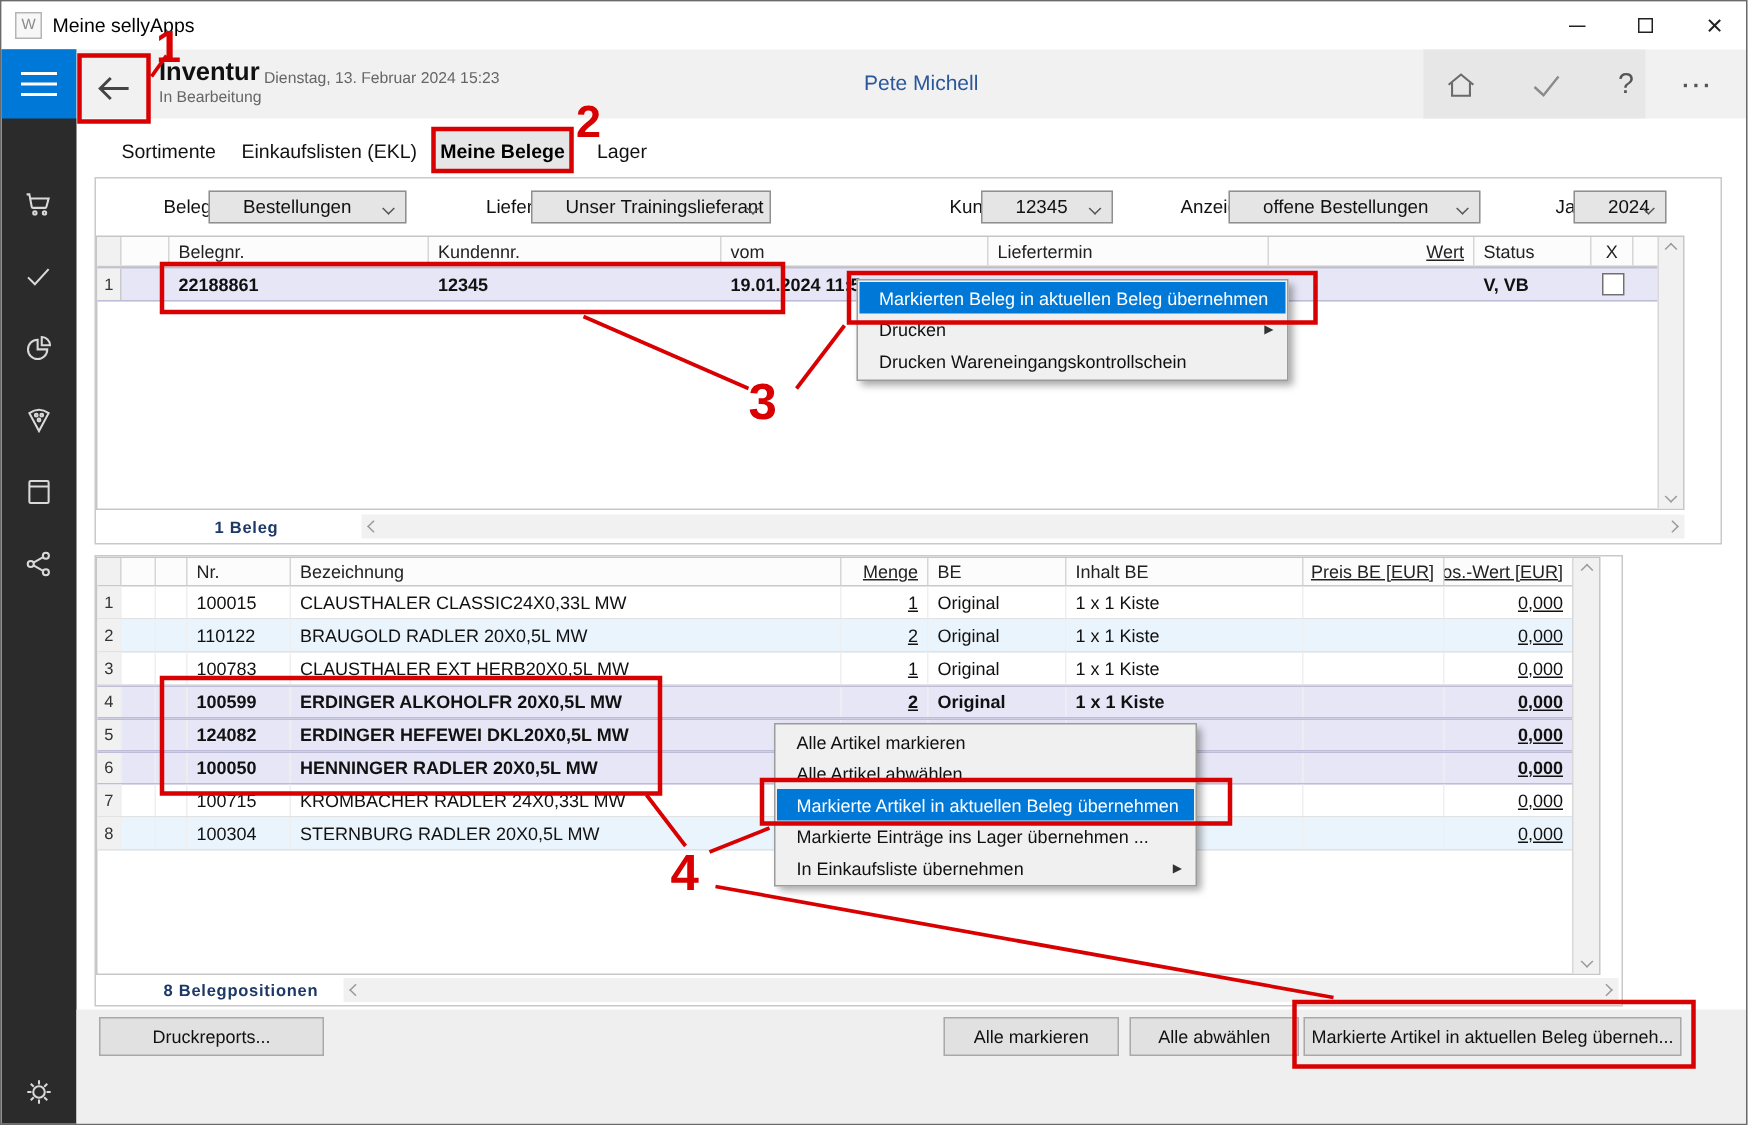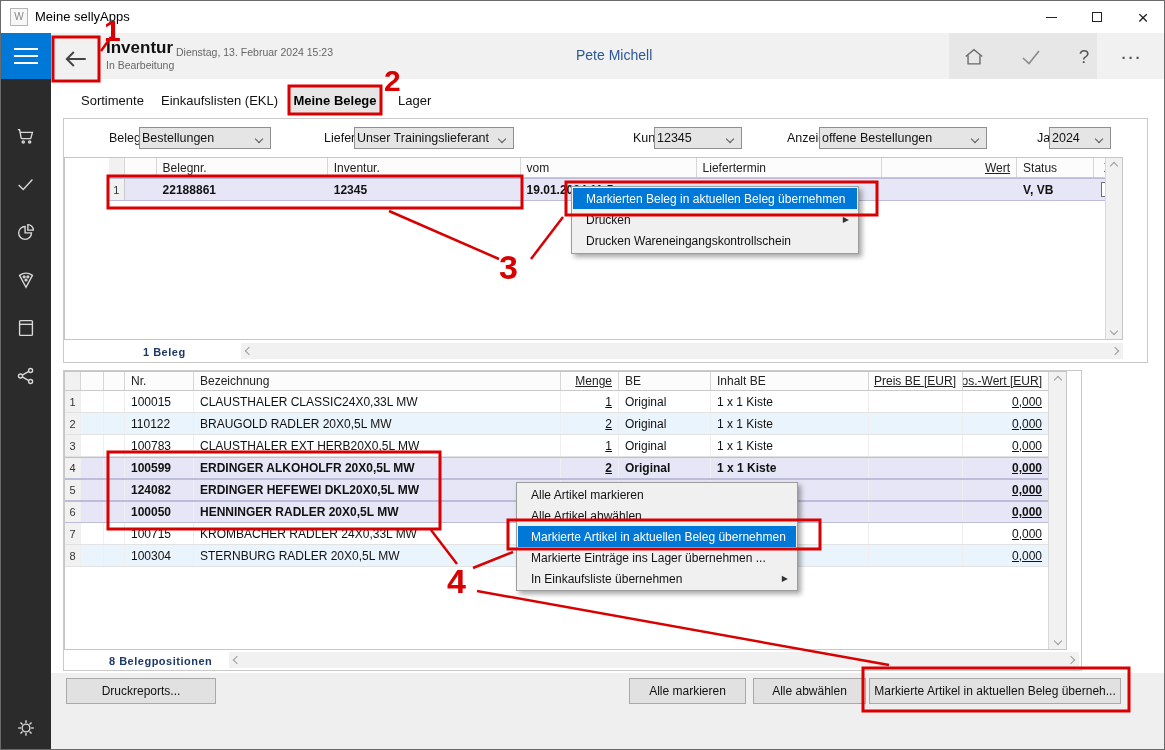--- a/index.html
+++ b/index.html
@@ -36,33 +36,33 @@
   
   .tab { position:absolute; top:92px; font-size:13px; color:#111; }
   .tab-active-bg { position:absolute; left:288px; top:86px; width:92px; height:26px; background:#e6e6e6; display:flex; align-items:center; justify-content:center; font-size:13px; font-weight:bold; }
 
   
   .panel1 { position:absolute; left:62px; top:117px; width:1085px; height:245px; border:1px solid #c9c9c9; background:#fff; }
   .panel2 { position:absolute; left:62px; top:369px; width:1019px; height:301px; border:1px solid #c9c9c9; background:#fff; }
 
   
   .flabel { position:absolute; top:130px; font-size:12.5px; color:#111;margin-left:28px; }
-  .combo { position:absolute; top:126px; height:22px; background:#e5e5e5; border:1px solid #8f8f8f; display:flex; align-items:center; font-size:12.5px; padding-left:2px; color:#111; }
+  .combo { position:absolute; top:126px; height:22px; background:#e5e5e5; border:1px solid #8f8f8f; display:flex; align-items:center; font-size:12.5px; padding-left:22px; color:#111; }
   .combo .chev { position:absolute; right:8px; top:8px; }
 
   .chev { display:inline-block; width:6px; height:6px; border-right:1.5px solid #555; border-bottom:1.5px solid #555; }
   .chev.down { transform:rotate(45deg); }
   .chev.up { transform:rotate(-135deg); }
   .chev.left { transform:rotate(135deg); }
   .chev.right { transform:rotate(-45deg); }
   .chev.gray { border-color:#9a9a9a; }
 
   
   .t-frame { position:absolute; background:#fff; border:1px solid #c6c6c6; }
-  .t1-frame { left:63px; top:156px; width:1059px; height:183px;padding-left:44px; }
+  .t1-frame { left:63px; top:156px; width:1059px; height:183px; }
   .t2-frame { left:63px; top:370px; width:1003px; height:279px; }
   .trow { display:flex; width:100%; }
   .thead { height:20px; background:#fcfcfc; border-bottom:1px solid #c9c9c9; }
   .thead .cell { border-right:1px solid #d6d6d6; font-size:12px; color:#222; }
   .cell { display:flex; align-items:center; padding:0 6px; white-space:nowrap; overflow:hidden; font-size:12px; color:#111; }
   .cell.r { justify-content:flex-end;text-decoration:underline; }
   .cell.c { justify-content:center; padding:0; }
   .gut { background:#f1f1f1; border-right:1px solid #c9c9c9; font-size:11px; color:#333; justify-content:center; padding:0; }
   .brow { border-bottom:1px solid #e2e2e2; }
   .brow .cell { border-right:1px solid #efefef; }
@@ -237,21 +237,21 @@
   <div class="combo" style="left:1048px;width:62px">
       <span>2024</span>
       <span class="chev down"></span>
     </div>
 
   <div class="t-frame t1-frame">
     <div class="trow thead">
       <div class="cell gut d-g"></div>
       <div class="cell d-a"></div>
       <div class="cell d-beleg">Belegnr.</div>
-      <div class="cell d-kunden">Inventur.</div>
+      <div class="cell d-kunden">Kundennr.</div>
       <div class="cell d-vom">vom</div>
       <div class="cell d-lief">Liefertermin</div>
       <div class="cell d-wert r">Wert</div>
       <div class="cell d-status">Status</div>
       <div class="cell d-x c">X</div>
     </div>
     <div class="trow t1-row row-sel">
       <div class="cell gut d-g" style="font-weight:normal">1</div>
       <div class="cell d-a"></div>
       <div class="cell d-beleg">22188861</div>

